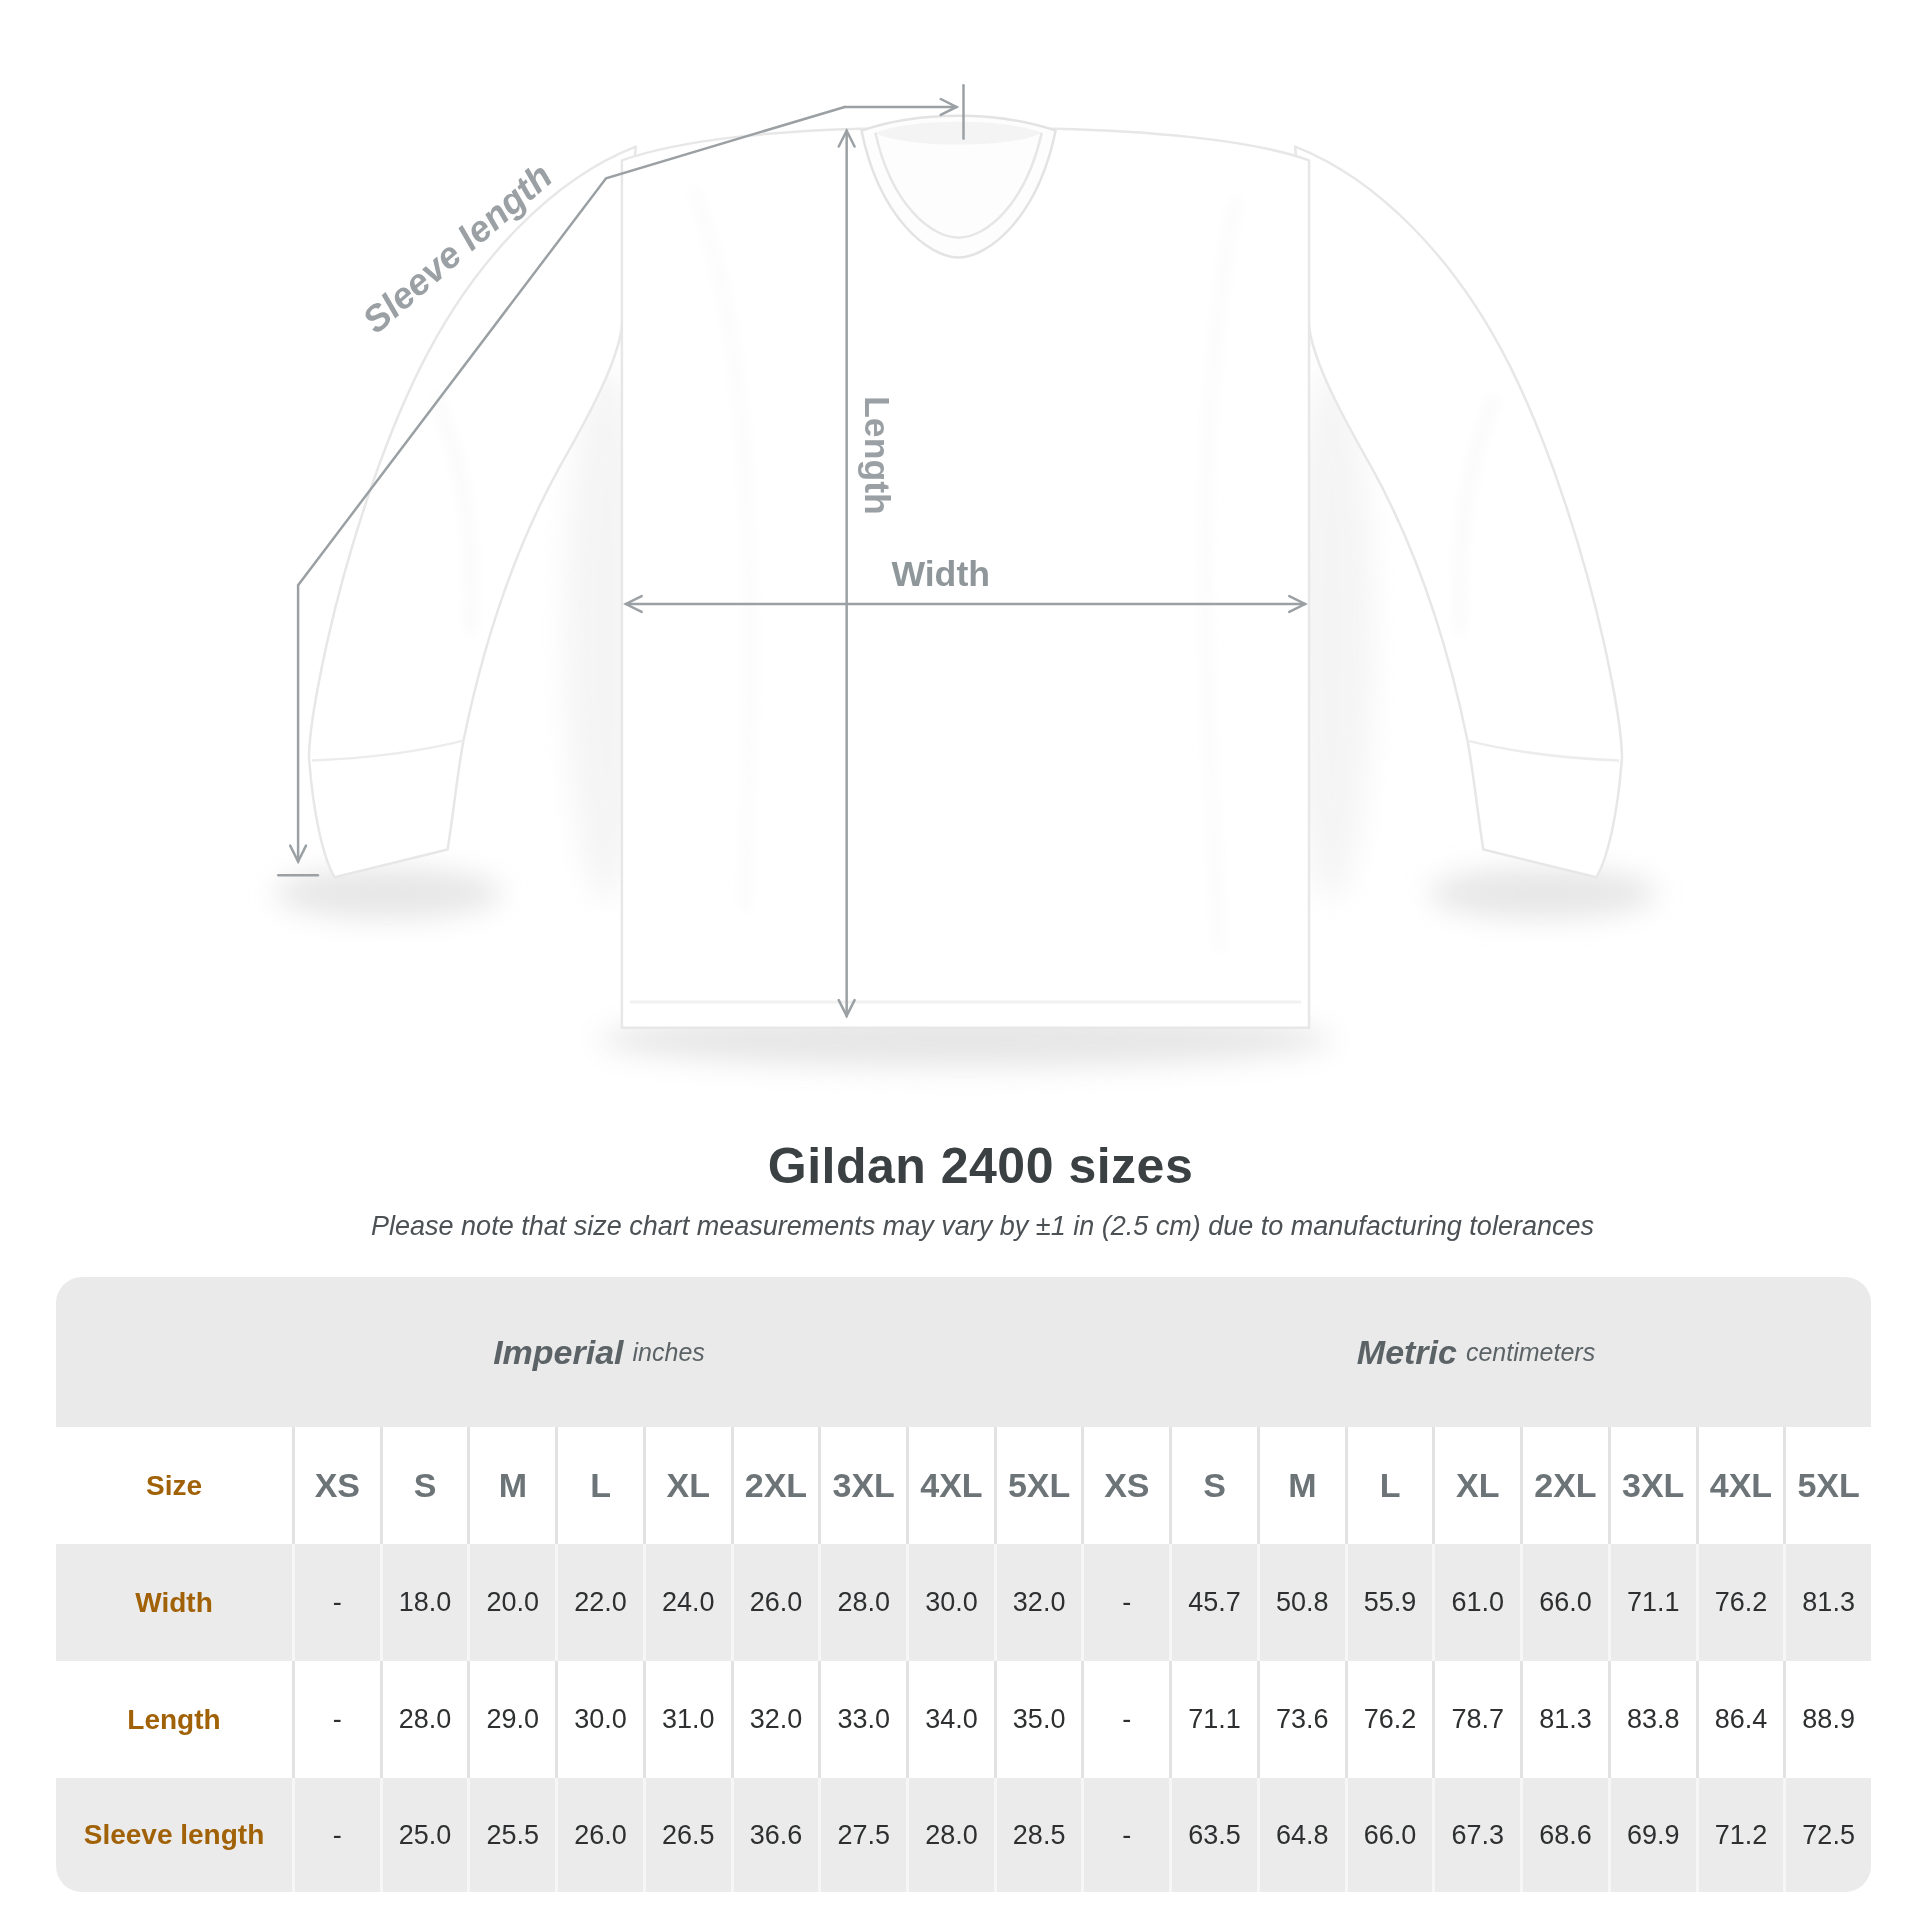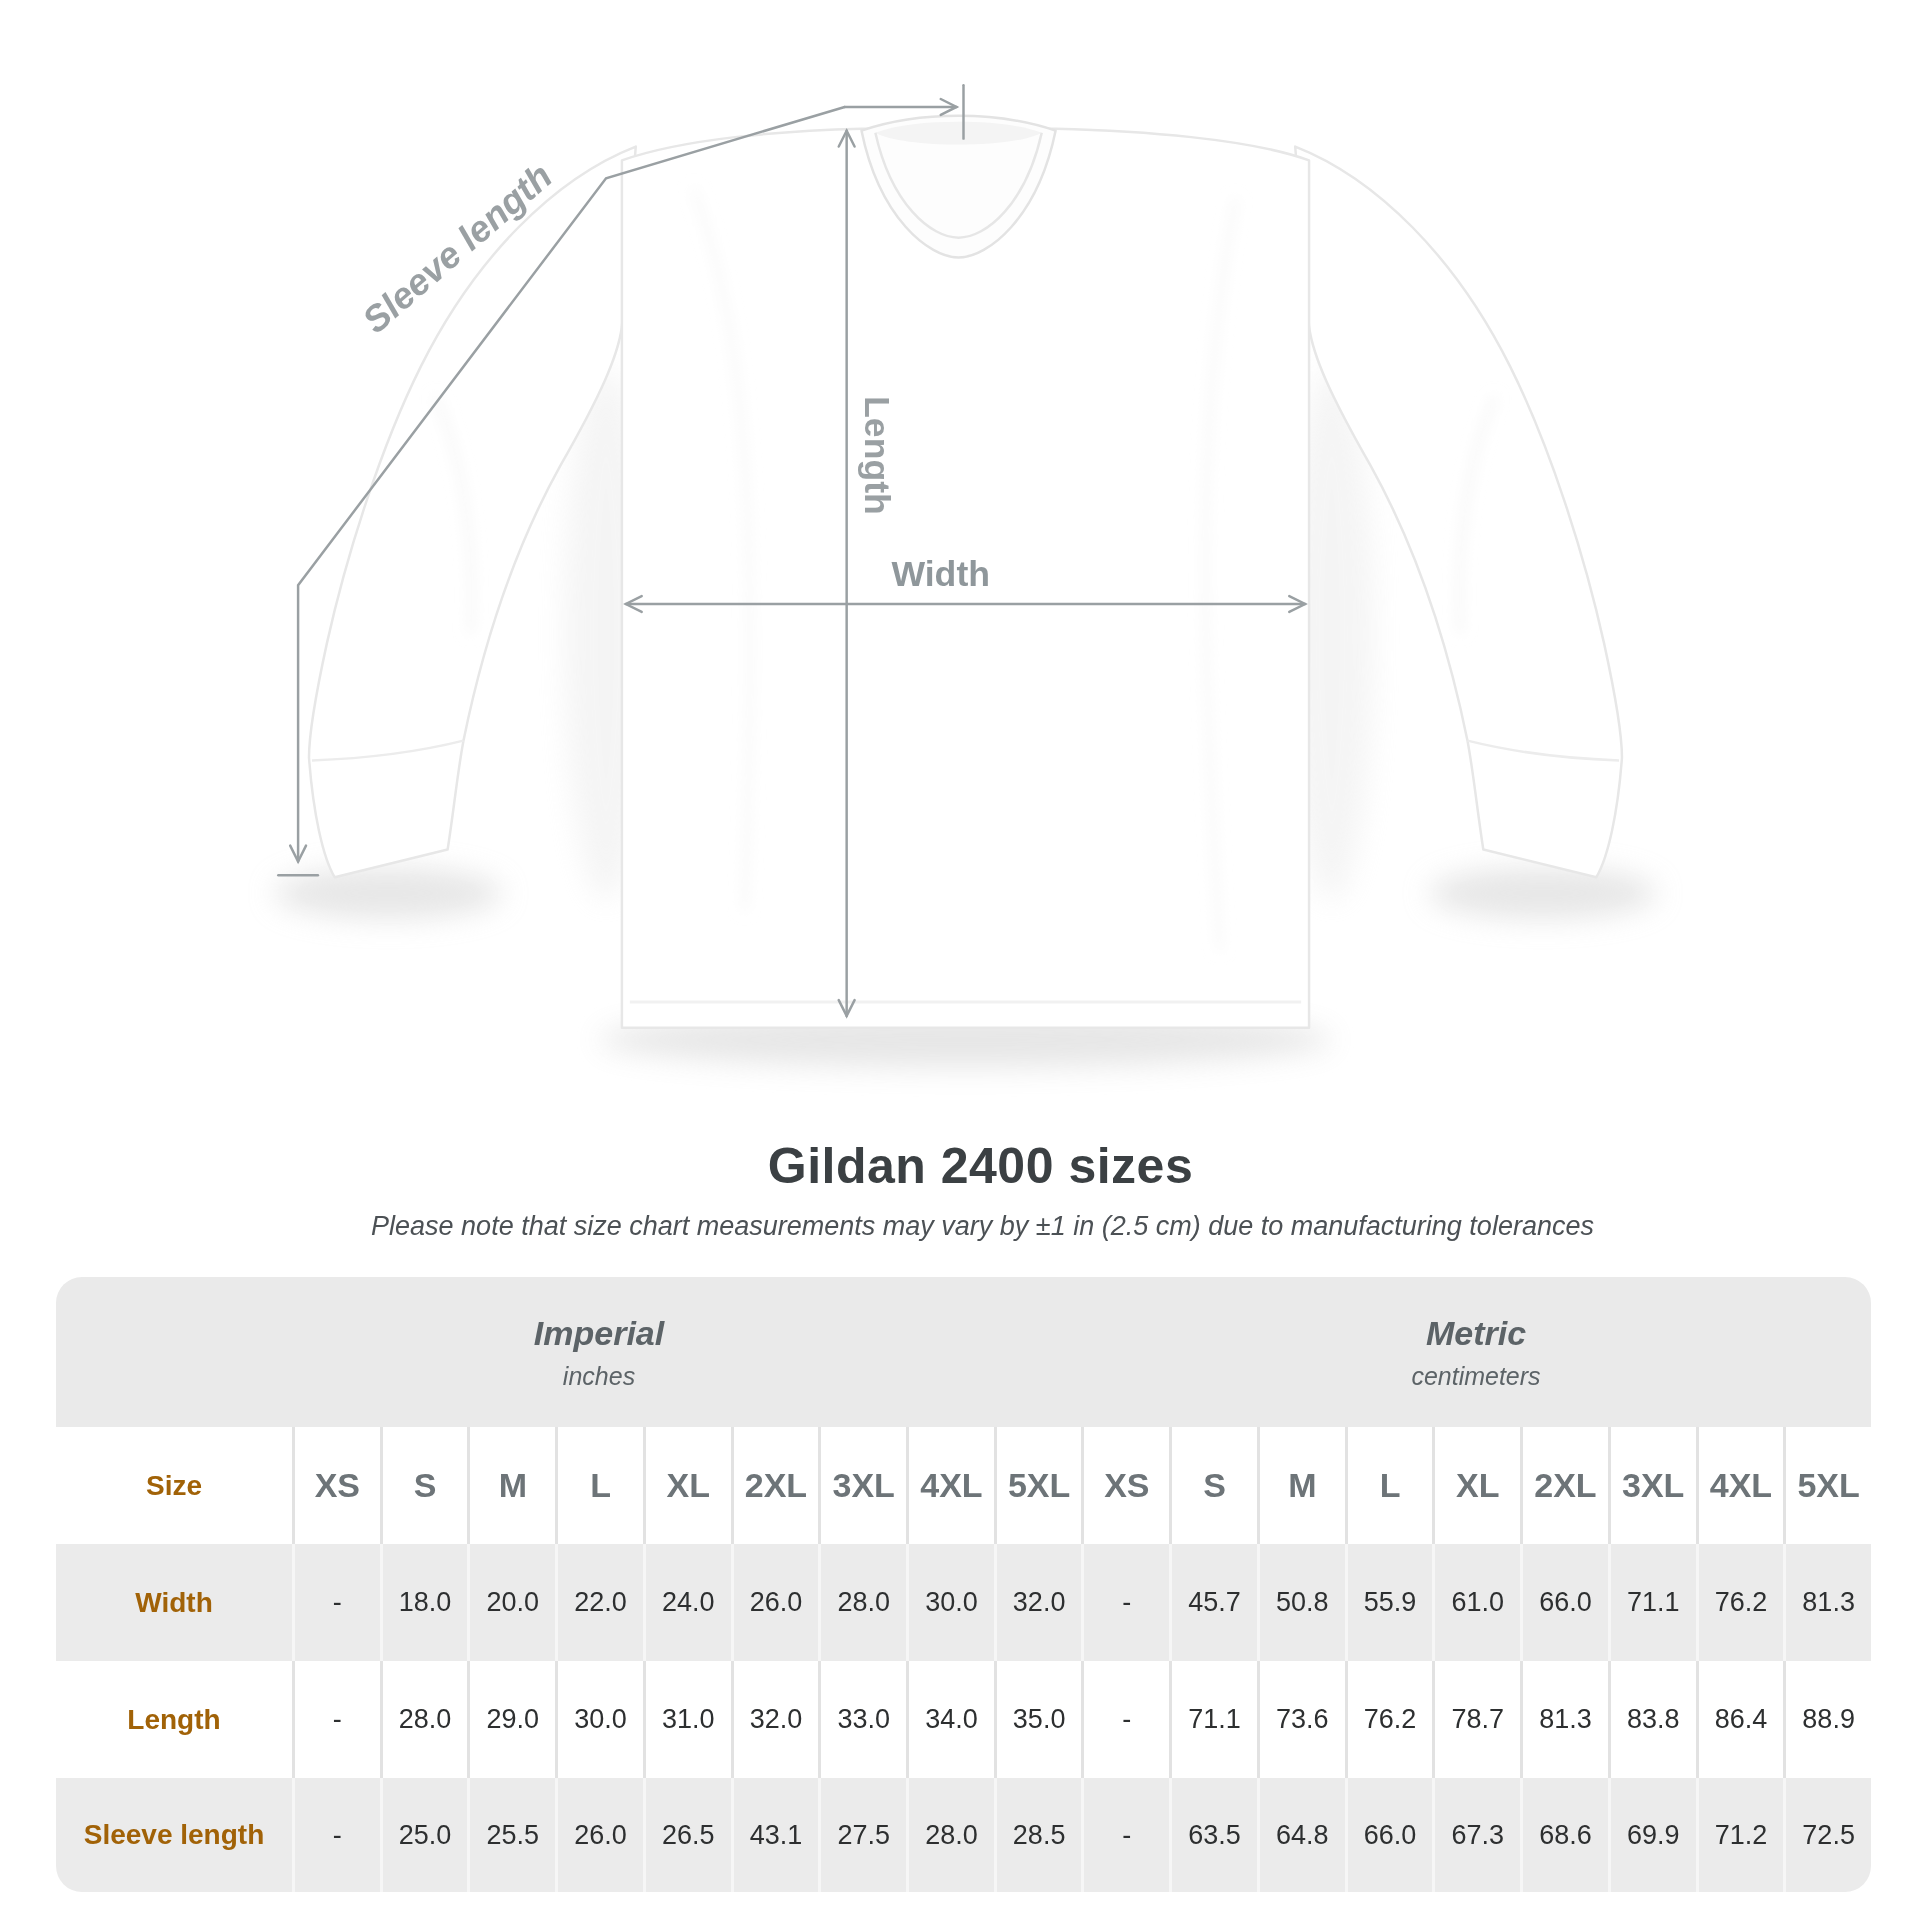--- a/index.html
+++ b/index.html
@@ -8,21 +8,21 @@
   
   .diagram{position:absolute;left:0;top:0;width:1927px;height:1109px;}
   .diagram svg{display:block;}
   
   .caption{position:absolute;left:17px;top:1137px;width:1927px;text-align:center;}
   .caption h1{margin:0;font-size:50px;font-weight:bold;color:#3b4043;letter-spacing:0.5px;}
   .caption p{margin:16px 0 0 4px;font-size:27px;font-style:italic;color:#4c5155;}
   
   .tbl{position:absolute;left:56px;top:1277px;width:1815px;border-radius:26px;overflow:hidden;}
   .units{display:grid;grid-template-columns:1025px 790px;background:#eaeaea;height:150px;}
-  .ugroup{display:flex;flex-direction:column;align-items:center;justify-content:center;gap:9px;color:#5c6367;}
+  .ugroup{display:flex;flex-direction:row;align-items:center;justify-content:center;gap:9px;color:#5c6367;}
   .ugroup.left{padding-left:61px;}
   .uname{font-size:34px;font-weight:bold;font-style:italic;}
   .usub{font-size:25px;font-style:italic;}
   .trow{display:grid;grid-template-columns:236px repeat(18,1fr);height:117px;}
   .trow.last{height:114px;}
   .trow.white{background:#ffffff;}
   .trow.gray{background:#ebebeb;}
   .c{display:flex;align-items:center;justify-content:center;font-size:27px;color:#2d2f30;}
   .c + .c{border-left:3px solid #e2e2e2;}
   .trow.gray .c + .c{border-left-color:#f6f6f6;}
@@ -214,21 +214,21 @@
       <div class="c">88.9</div>
     </div>
 
     <div class="trow gray last">
       <div class="c rlabel">Sleeve length</div>
       <div class="c">-</div>
       <div class="c">25.0</div>
       <div class="c">25.5</div>
       <div class="c">26.0</div>
       <div class="c">26.5</div>
-      <div class="c">43.1</div>
+      <div class="c">36.6</div>
       <div class="c">27.5</div>
       <div class="c">28.0</div>
       <div class="c">28.5</div>
       <div class="c">-</div>
       <div class="c">63.5</div>
       <div class="c">64.8</div>
       <div class="c">66.0</div>
       <div class="c">67.3</div>
       <div class="c">68.6</div>
       <div class="c">69.9</div>

